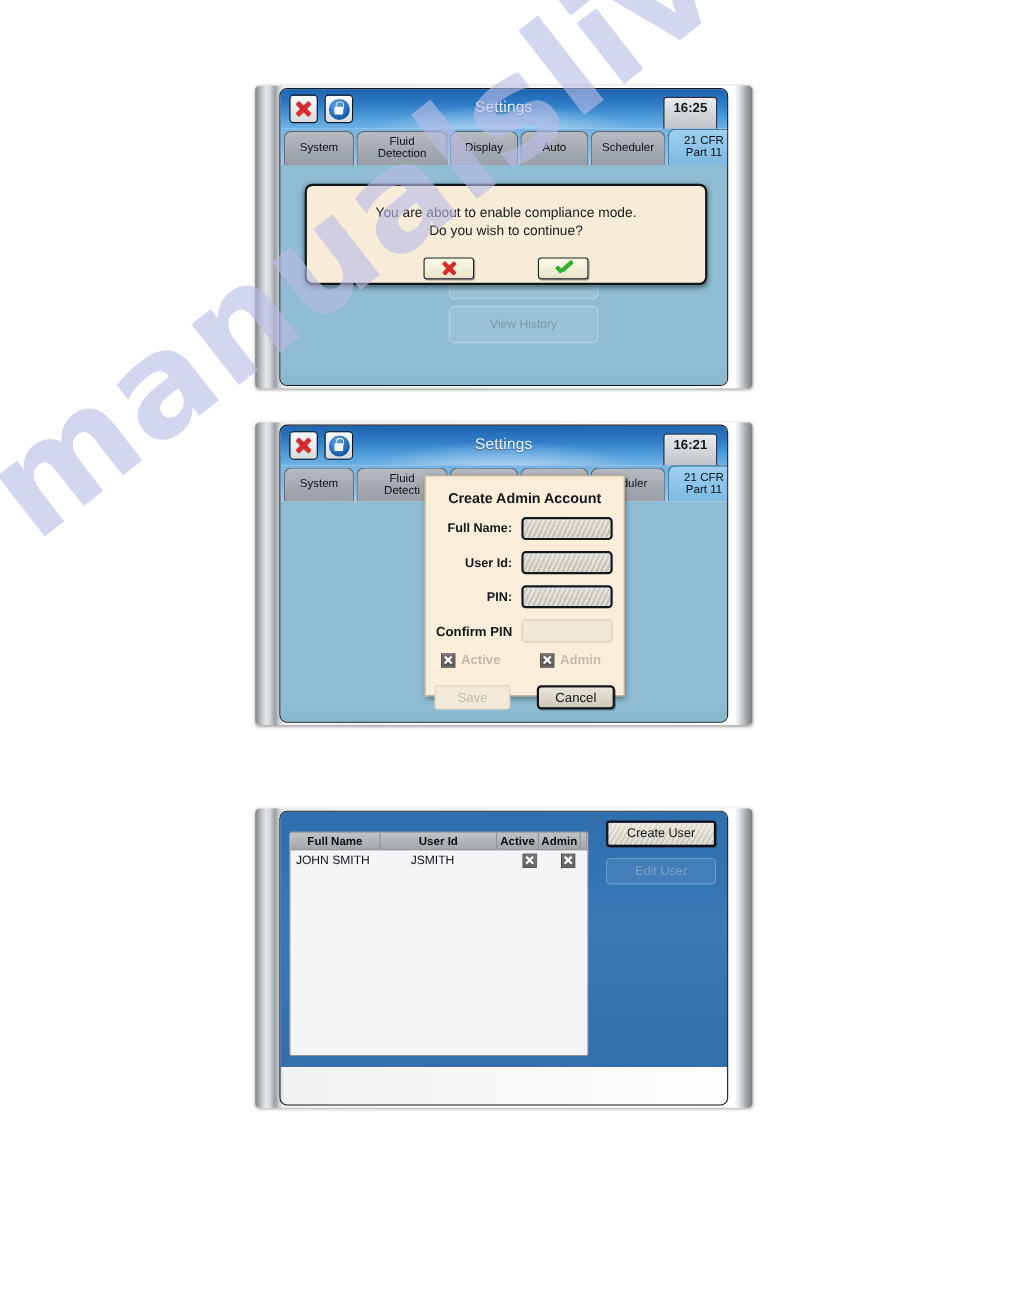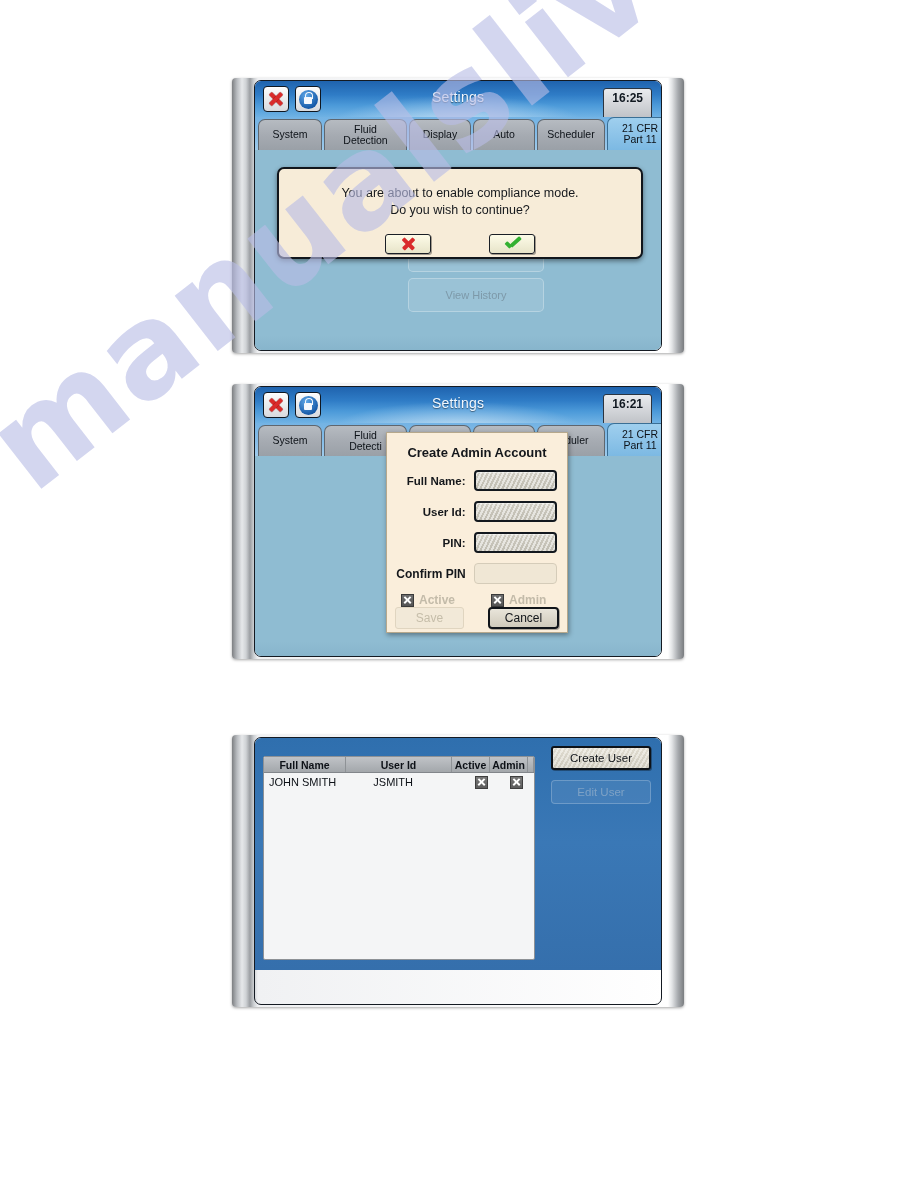--- a/index.html
+++ b/index.html
@@ -296,21 +296,21 @@
   }
   .chk-box::before { transform: rotate(45deg); }
   .chk-box::after  { transform: rotate(-45deg); }
   .chk-label {
     font-size: 12px;
     font-weight: 700;
     color: #c3bba9;
   }
   .dlg-actions {
     display: flex; align-items: center;
-    margin-top: 0;
+    margin-top: 16px;
     padding: 0 8px;
     gap: 24px;
   }
   .dlg-btn {
     height: 22px;
     flex: 1 1 0;
     display: flex; align-items: center; justify-content: center;
     font-size: 12px;
   }
   .dlg-btn.disabled {

